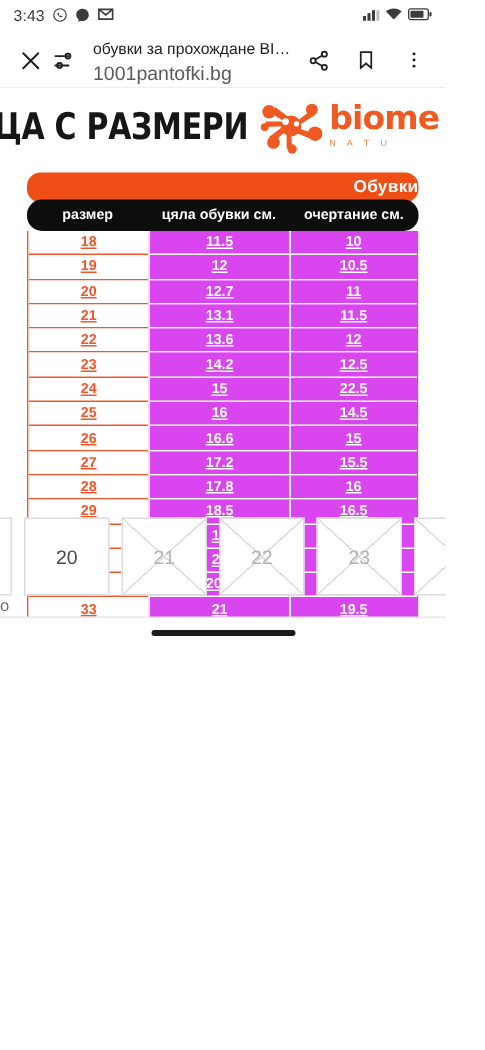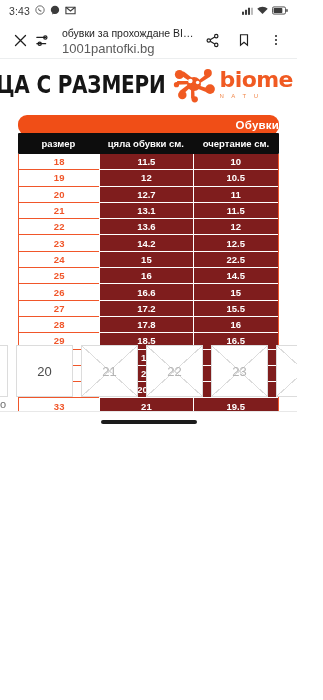--- a/index.html
+++ b/index.html
@@ -71,44 +71,44 @@
   
   .tablewrap { padding: 6px 18px 0 18px; }
   .tbl-title {
     background:#f04e17; color:#fff;
     border-radius: 9px 9px 9px 9px;
     text-align:right; font-weight:700; font-size:11.5px;
     padding: 4px 0 4px 0; letter-spacing:.2px;
   }
   .tbl-head {
     background:#0d0d0d; color:#fff;
-    border-radius: 1px;
+    border-radius: 10px;
     display:flex; margin-top: -2px;
     font-weight:700; font-size:9.5px;
     padding: 5px 0 5px 0;
   }
   .tbl-head .c { text-align:center; }
   .c1 { flex: 0 0 31%; }
   .c2 { flex: 0 0 36%; }
   .c3 { flex: 0 0 33%; }
 
   .tbl-body {
     border: 1.6px solid #f0562a;
     border-top: none;
     border-radius: 0 0 9px 9px;
     margin-top: 0;
     overflow:hidden;
   }
   .trow { display:flex; height: 16.3px; align-items:stretch; }
   .trow .cell {
     display:flex; align-items:center; justify-content:center;
-    font-weight:700; font-size:9.5px;
+    font-weight:700; font-size:9.5px;text-decoration:underline;
   }
   .cell-size { color:#f0562a; background:#fff; border-bottom:1px solid #f0562a; }
-  .cell-val  { color:#ffffff; background:#7f1d1d; border-bottom:1.4px solid #ffffff; border-left:1.4px solid #ffffff; }
+  .cell-val  { color:#ffffff; background:#d946ef; border-bottom:1.4px solid #ffffff; border-left:1.4px solid #ffffff; }
   .trow:last-child .cell-size { border-bottom:none; }
   .trow:last-child .cell-val { border-bottom:none; }
 
   
   .chipstrip {
     position:absolute; left:0; bottom:34px;
     width:100%; height:54px;
     display:flex; align-items:center; gap:8px;
     padding-left: 0; overflow:hidden;
   }

